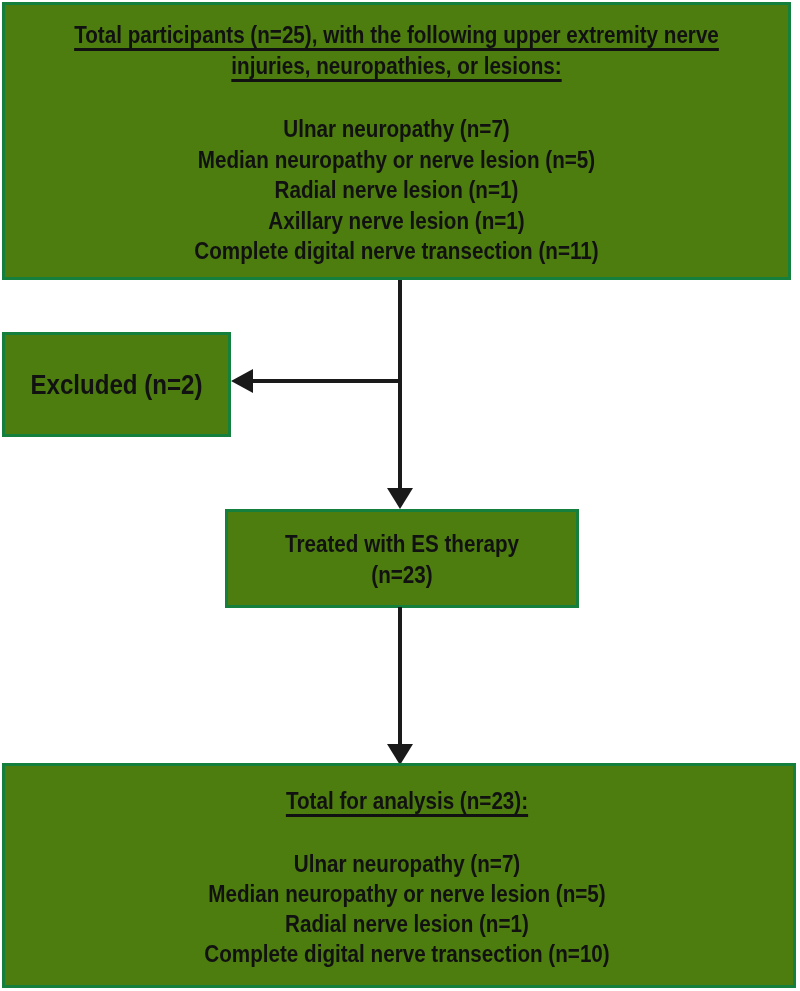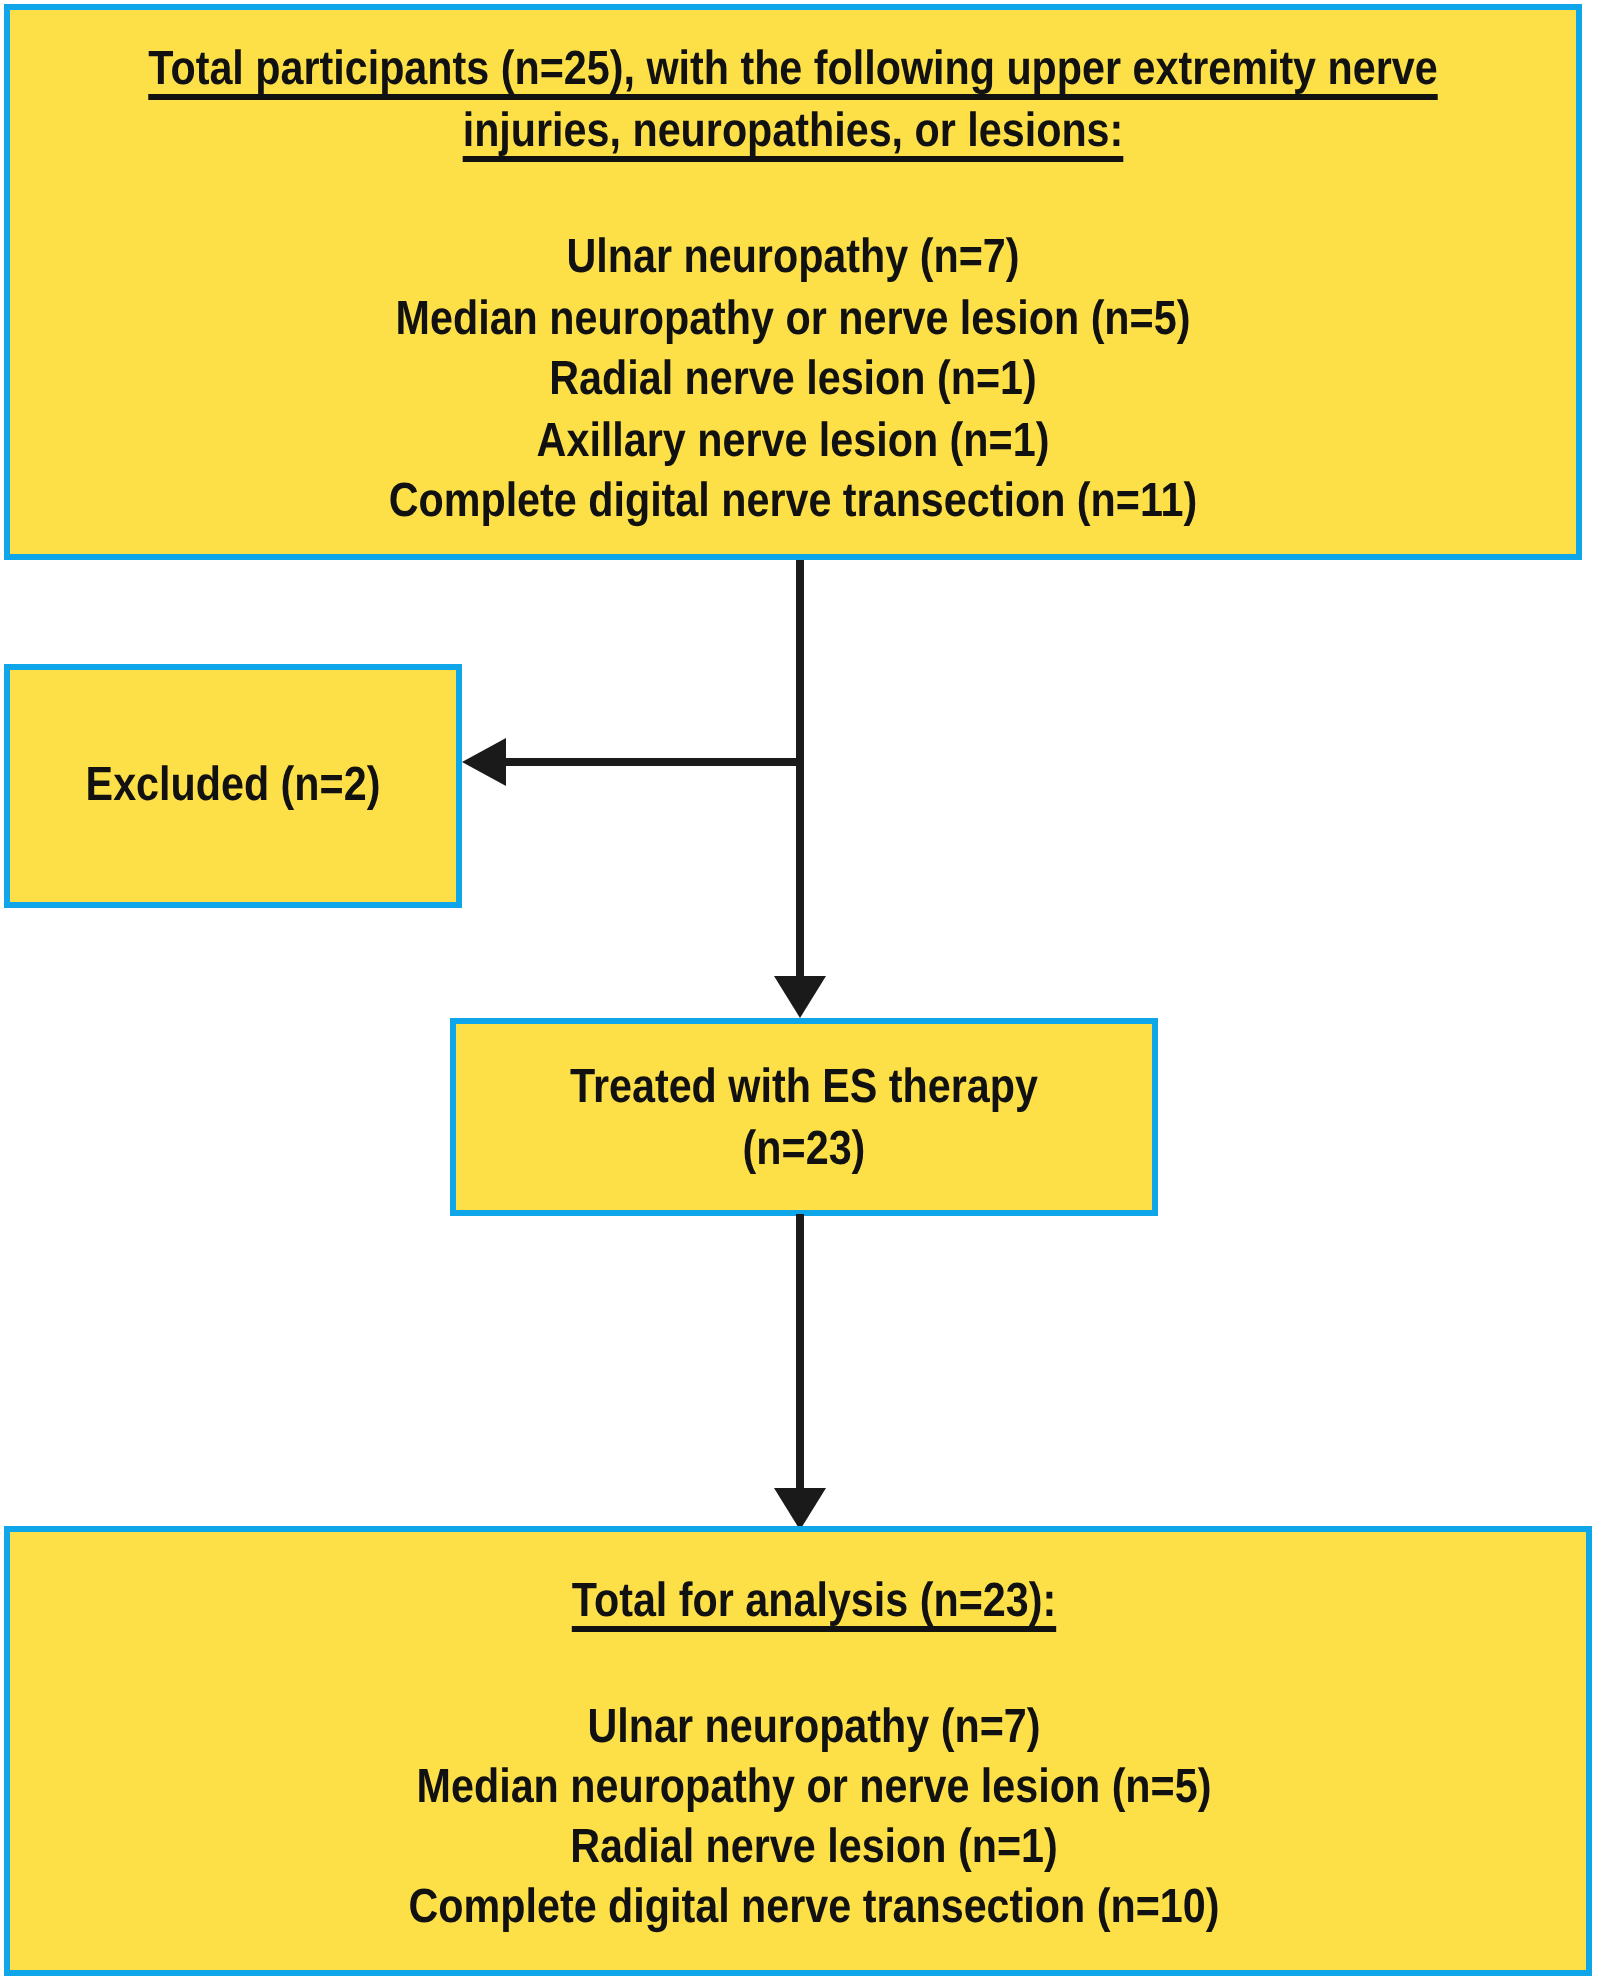--- a/index.html
+++ b/index.html
@@ -13,22 +13,22 @@
     height: 991px;
     background: #ffffff;
     overflow: hidden;
     font-family: "Liberation Sans", sans-serif;
     font-weight: 700;
     color: #111111;
   }
   .box {
     position: absolute;
     box-sizing: border-box;
-    border: 3px solid #0ea5e9;
-    background: #fde047;
+    border: 3px solid #15803d;
+    background: #4d7c0f;
     text-align: center;
   }
   .narrow {
     transform: scaleX(0.86);
     transform-origin: 50% 50%;
     width: 100%;
   }
   .line1 { white-space: nowrap; display: block; }
   .u {
     text-decoration: underline;
@@ -41,23 +41,23 @@
     width: 789px; height: 278px;
     padding-top: 14px;
     font-size: 24px;
   }
   .box-top .heading { line-height: 31px; }
   .box-top .list { margin-top: 33px; line-height: 30.5px; }
 
   
   .box-excluded {
     left: 2px; top: 332px;
-    width: 229px; height: 122px;
+    width: 229px; height: 105px;
     display: flex; align-items: center; justify-content: center;
-    font-size: 24px;
+    font-size: 28px;
   }
 
   
   .box-treated {
     left: 225px; top: 509px;
     width: 354px; height: 99px;
     display: flex; flex-direction: column; align-items: flex-end; justify-content: center;
     font-size: 24px; line-height: 31px;
   }
 

